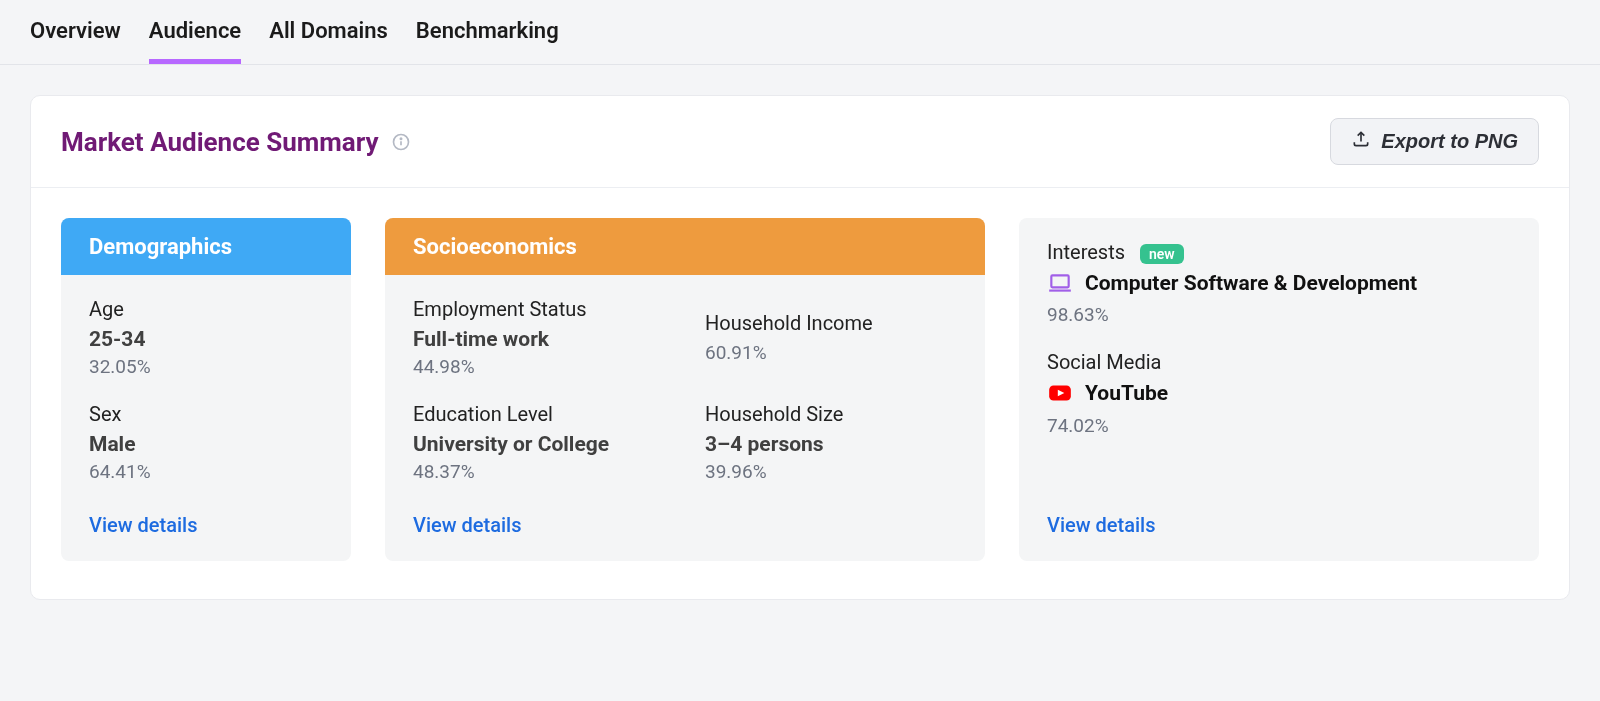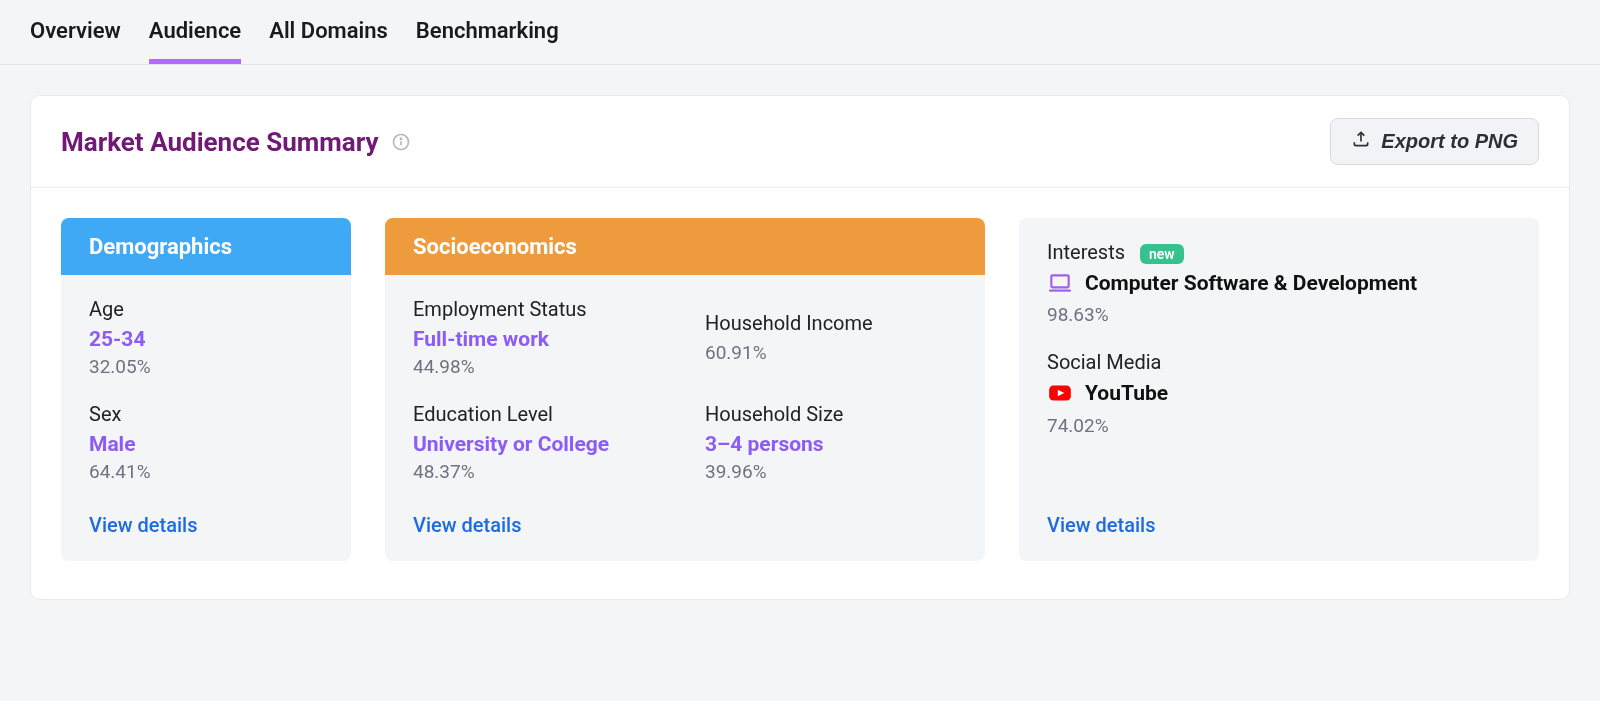--- a/index.html
+++ b/index.html
@@ -107,21 +107,21 @@
   }
   .metric { flex: 1; }
   .metric .label {
     font-size: 20px;
     color: #222;
     margin-bottom: 6px;
   }
   .metric .value {
     font-size: 21px;
     font-weight: 700;
-    color: #8b5cf6;
+    color: #404040;
     margin-bottom: 4px;
   }
   .metric .pct {
     font-size: 19px;
     color: #6d7380;
   }
   .badge-new {
     display: inline-flex;
     align-items: center;
     background: #35c28f;

